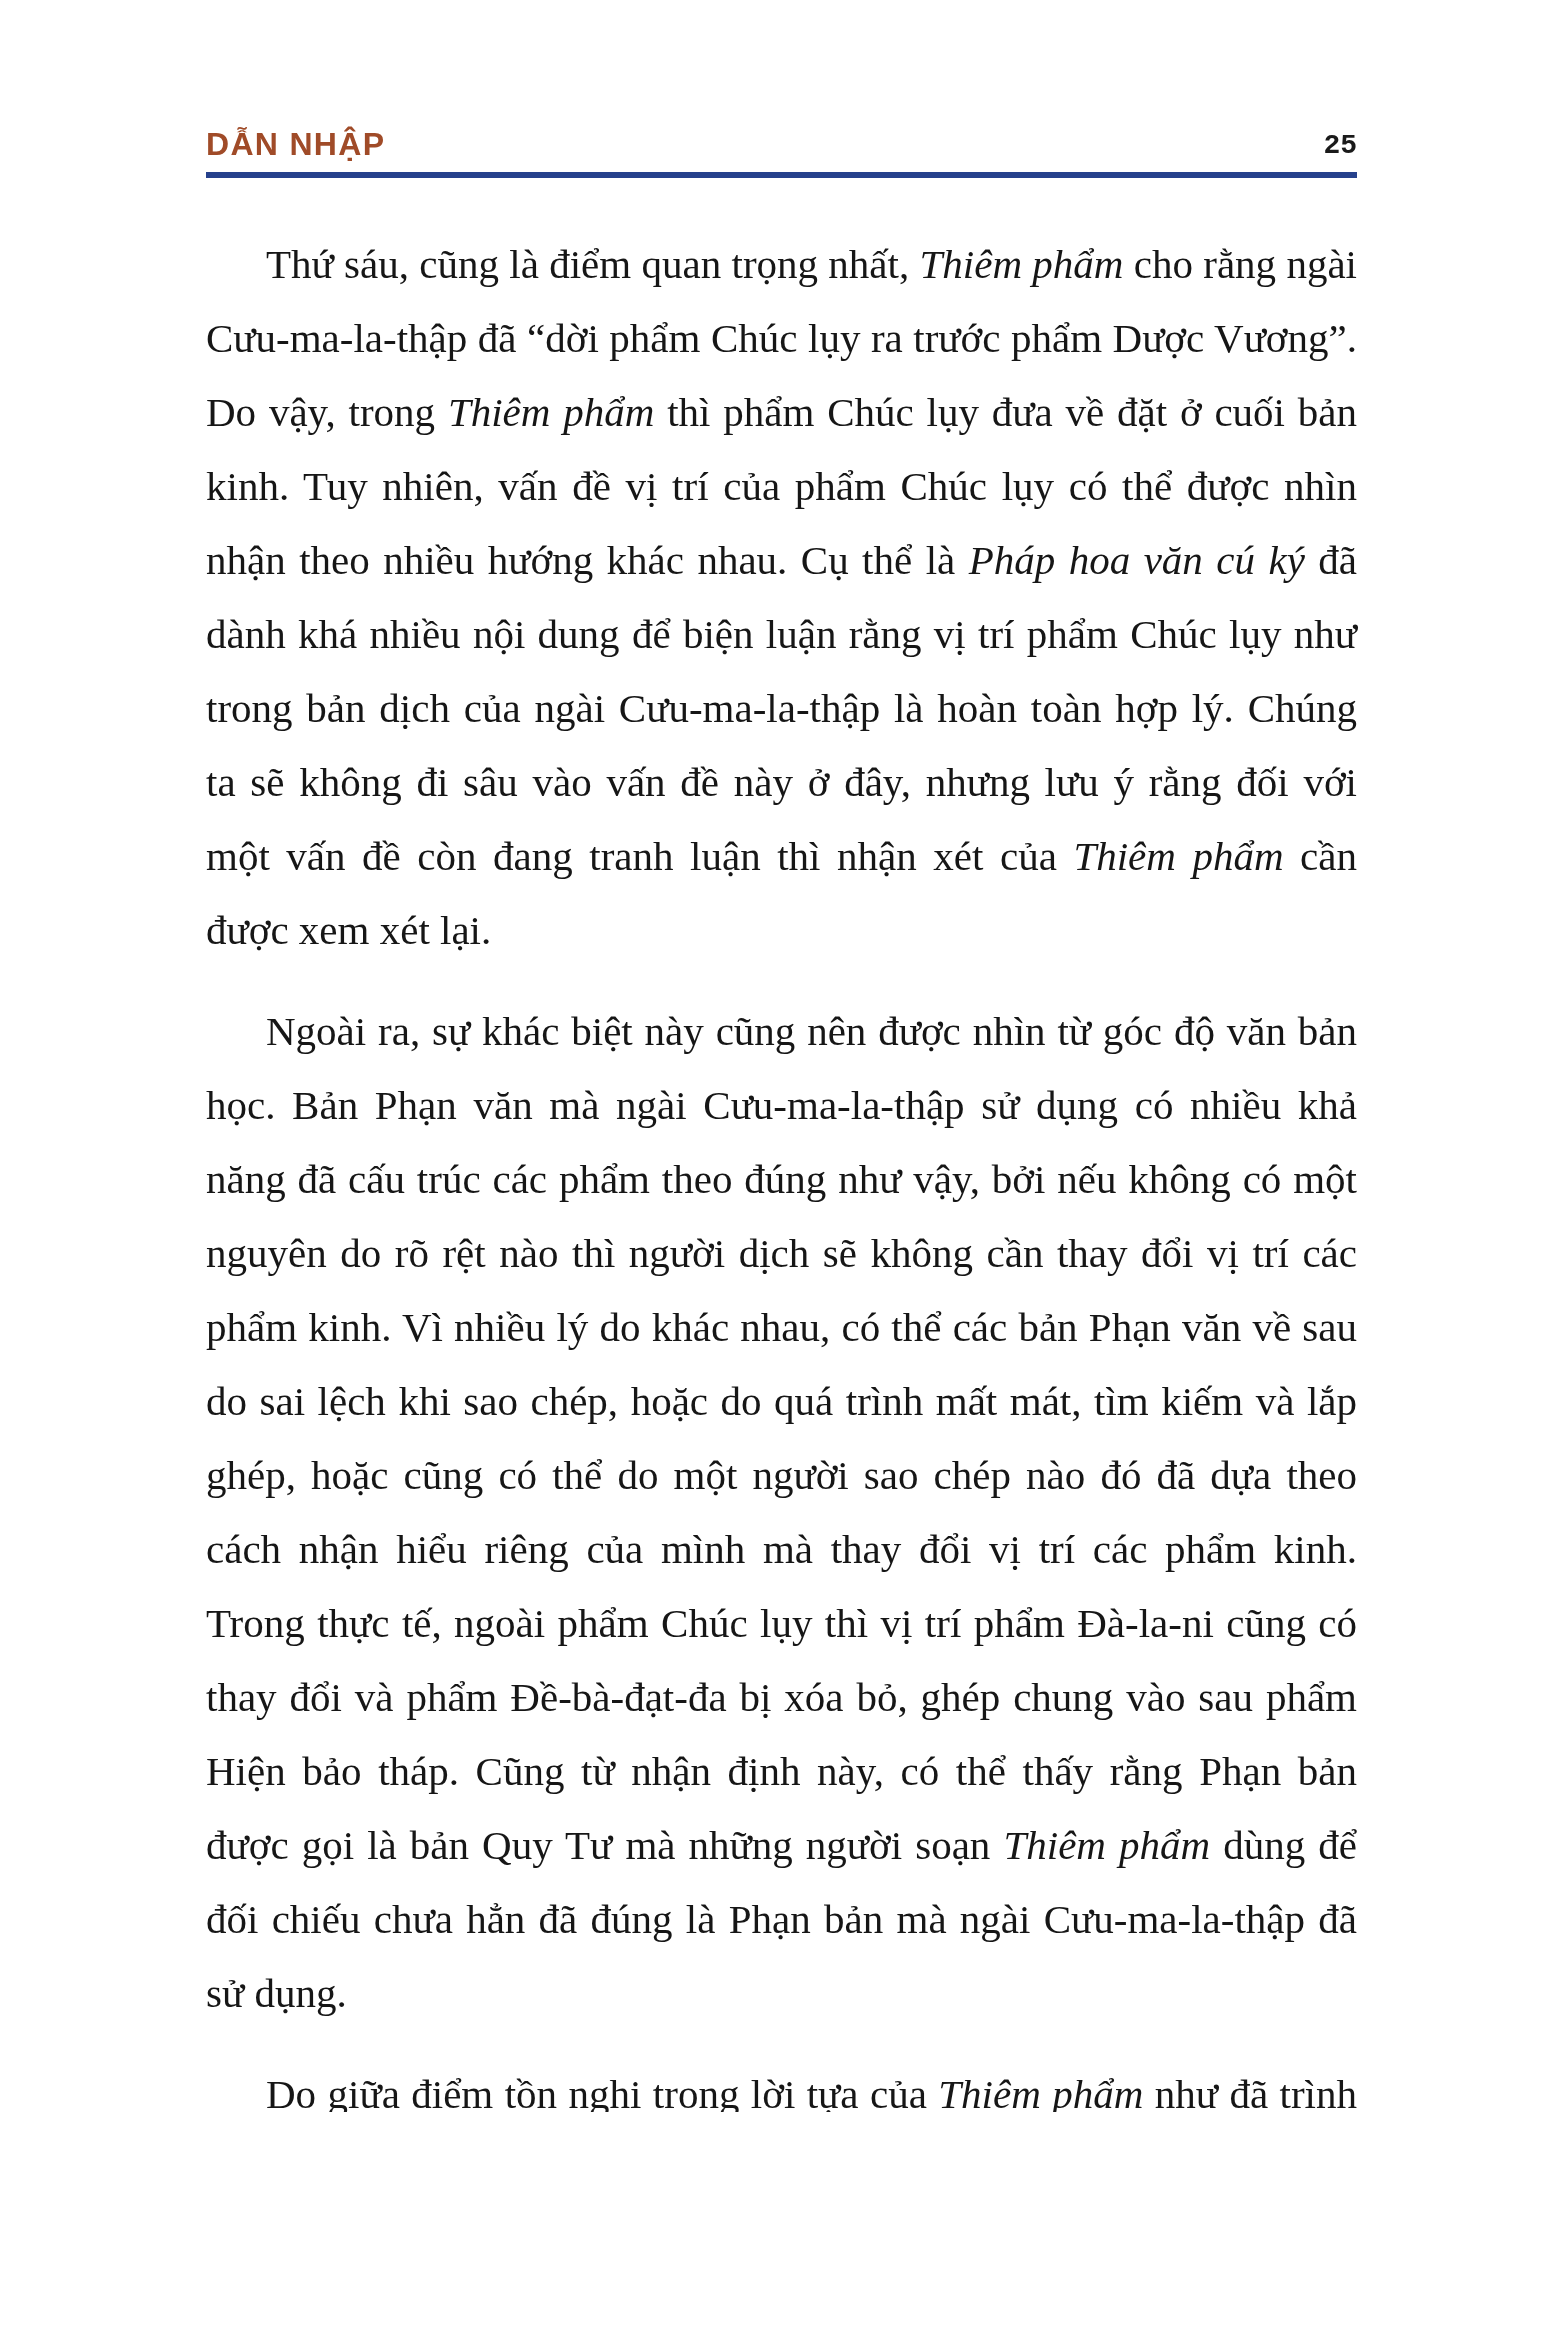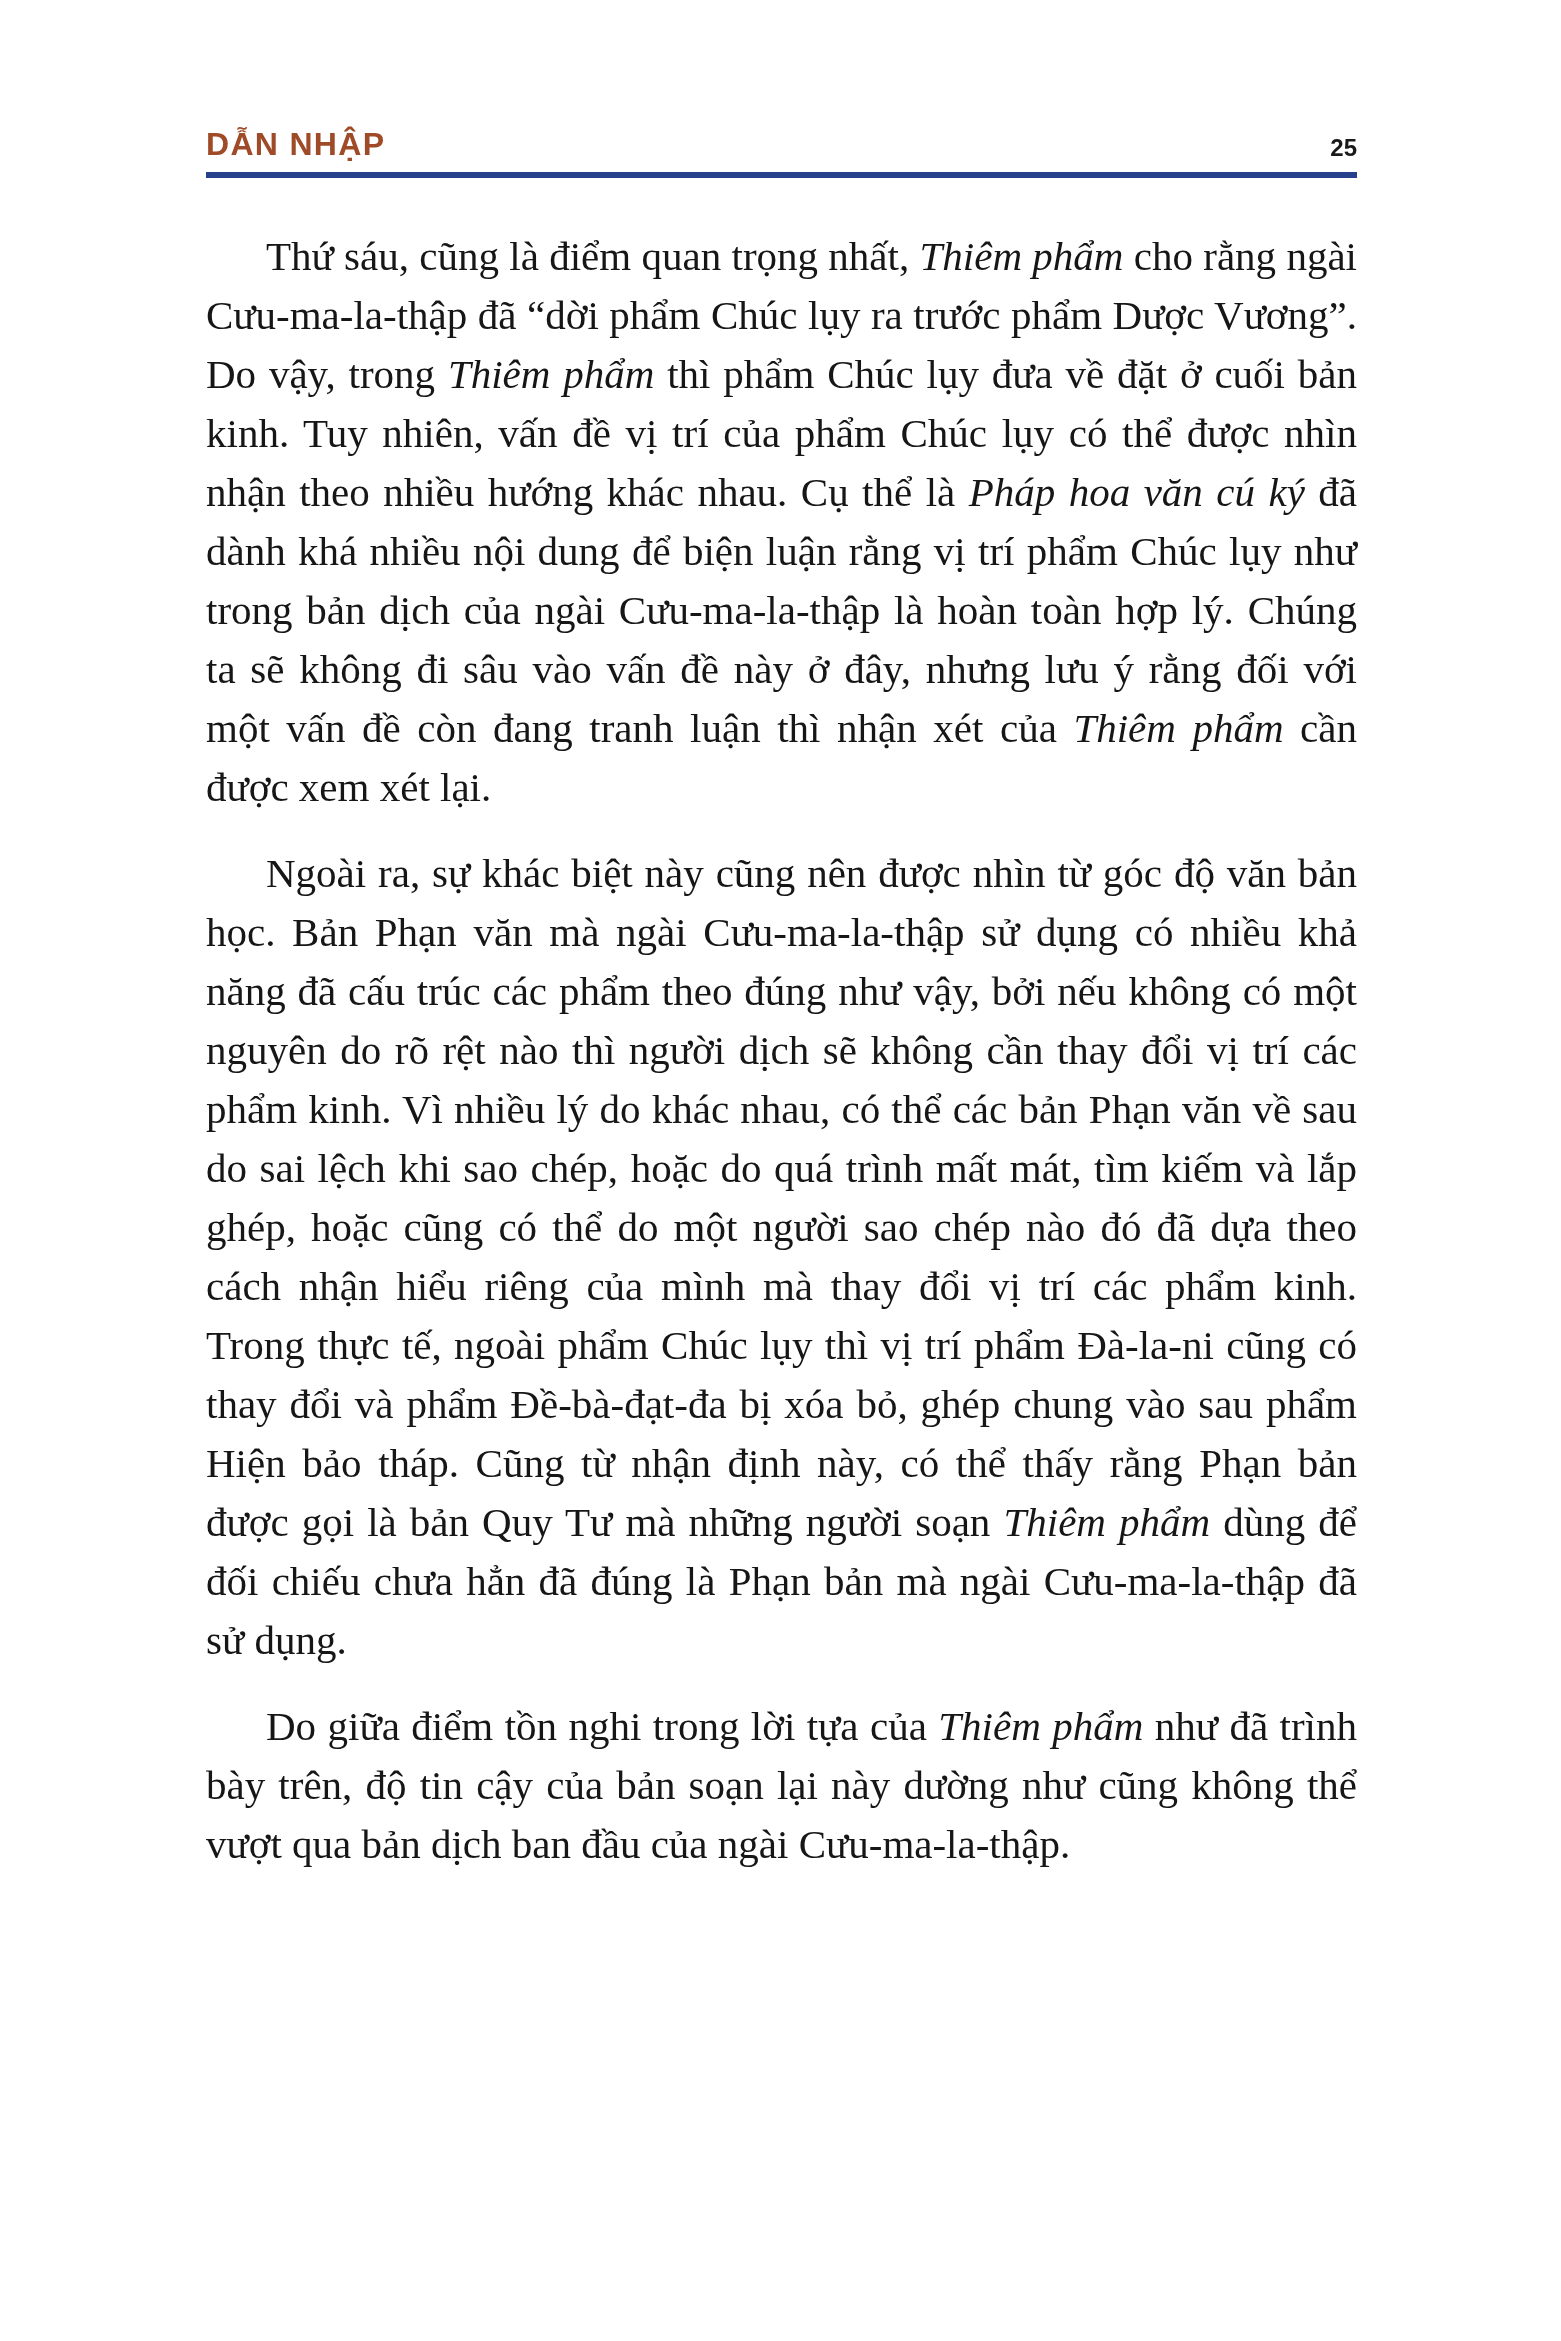--- a/index.html
+++ b/index.html
@@ -27,38 +27,38 @@
   }
   .section-label {
     font-family: "Liberation Sans", sans-serif;
     font-weight: 700;
     font-size: 32px;
     letter-spacing: 1.3px;
     color: var(--accent-header, #A04B28);
     line-height: 1;
   }
   .page-number {
-    font-family: Liberation Sans, sans-serif;
+    font-family: Liberation Mono, monospace;
     font-weight: 700;
-    font-size: 24px;
+    font-size: 28px;
     color: var(--page-number, #1a1a1a);
     line-height: 1;
   }
   .header-rule {
     margin-top: 12px;
     height: 6px;
     width: 100%;
     background: var(--rule, #26418C);
     border: none;
   }
   .body-text {
     margin-top: 49px;
     font-family: "Liberation Serif", "DejaVu Serif", serif;
     font-size: 41px;
-    line-height: 59px;
+    line-height: 74px;
     color: var(--body-text, #161616);
     text-align: justify;
   }
   .body-text p {
     margin: 0 0 27px 0;
     text-indent: 60px;
   }
   .body-text p:last-child {
     margin-bottom: 0;
   }

